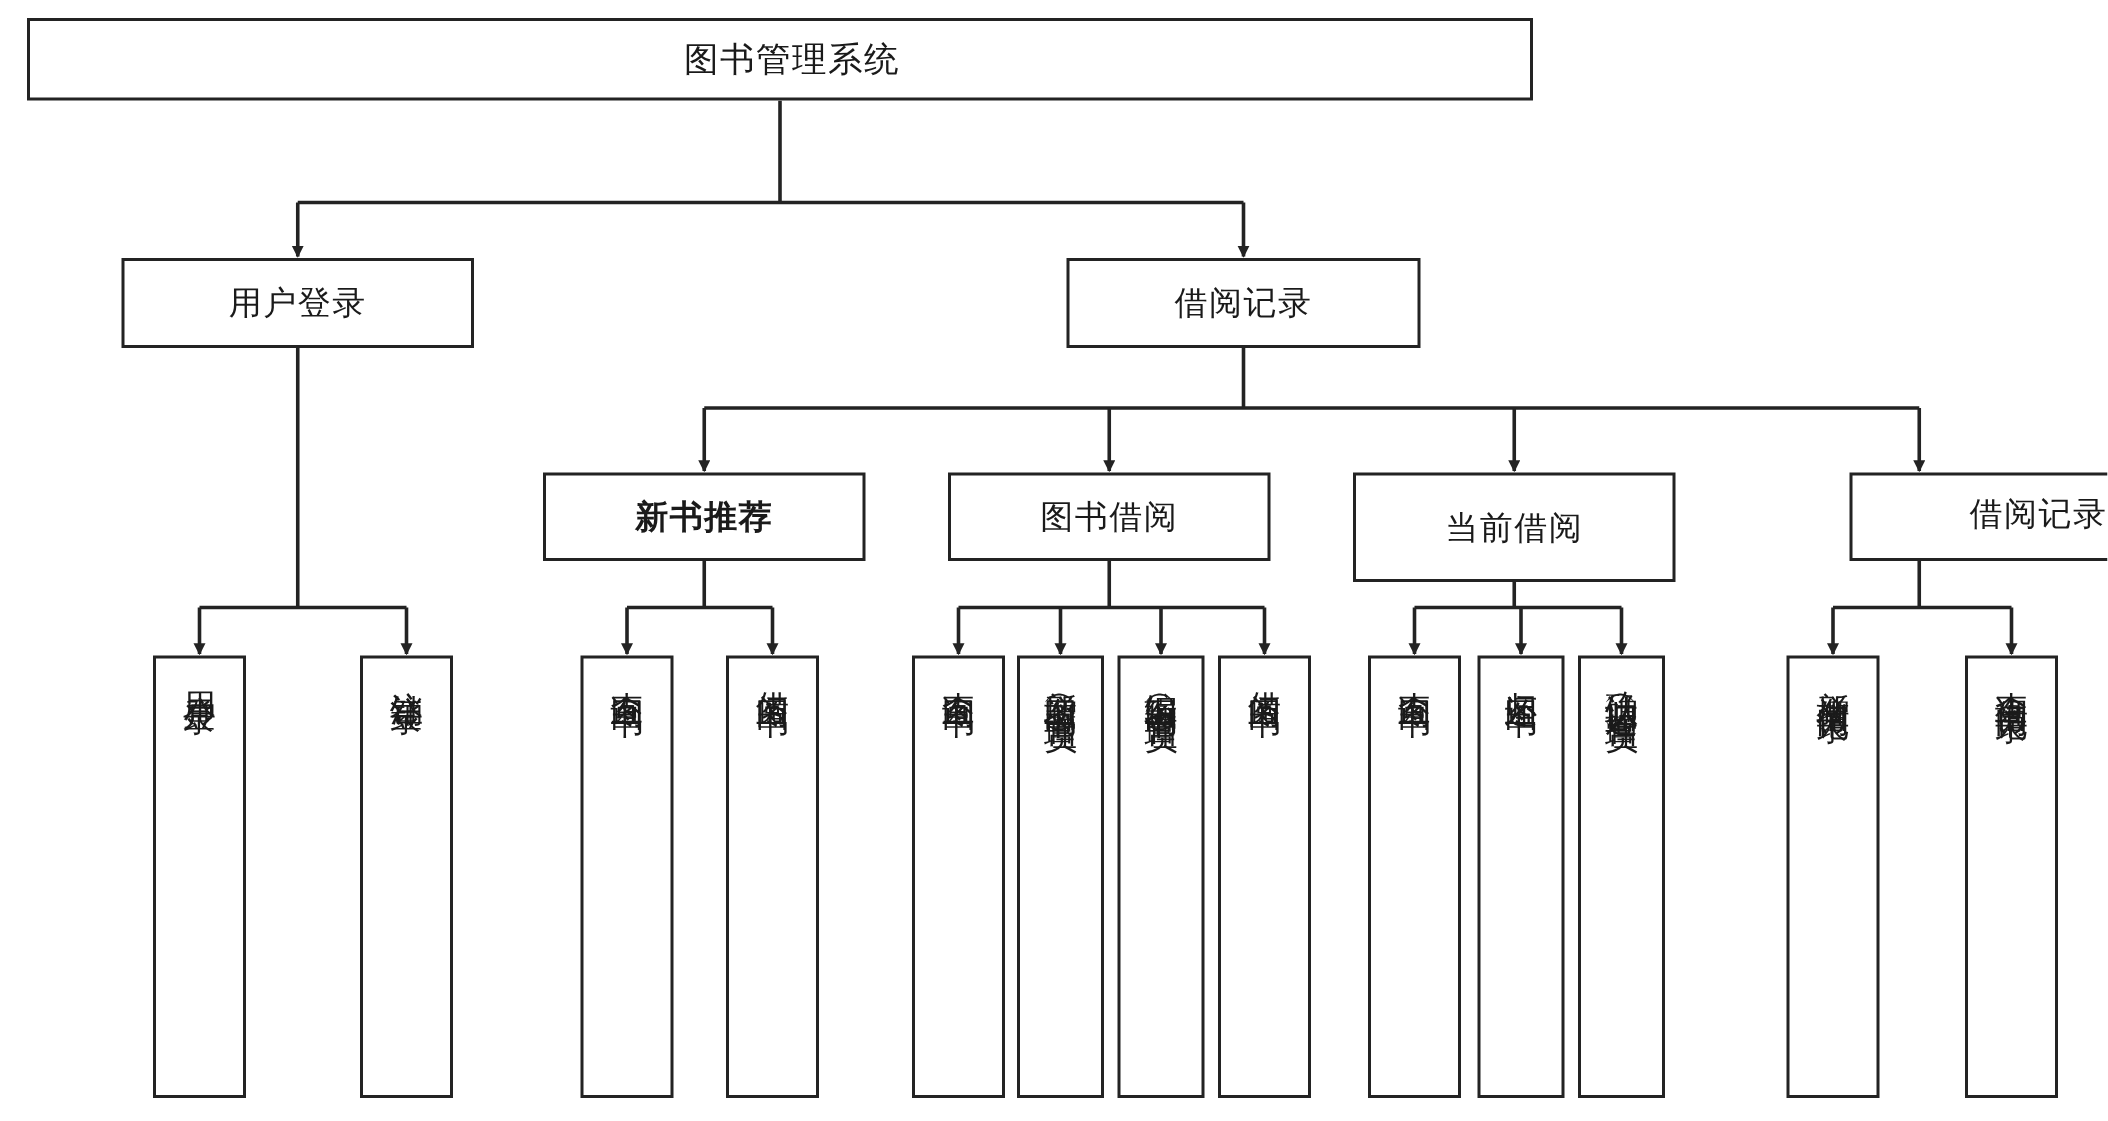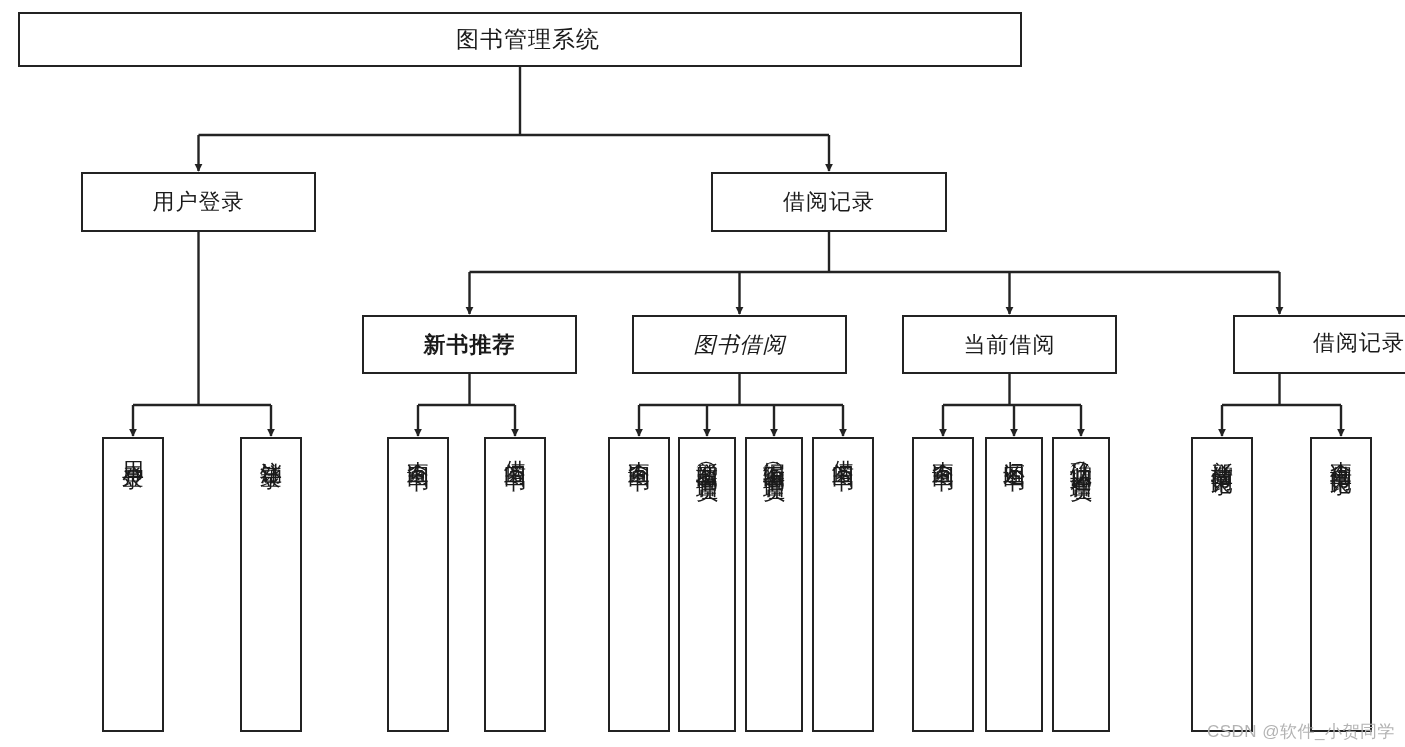--- a/index.html
+++ b/index.html
@@ -124,24 +124,24 @@
       </div>
       <div class="node horizontal" style="left: 81px; top: 172px; width: 235px; height: 60px;">
         <span class="node-label">用户登录</span>
       </div>
       <div class="node horizontal" style="left: 711px; top: 172px; width: 236px; height: 60px;">
         <span class="node-label">借阅记录</span>
       </div>
       <div class="node horizontal" style="left: 362px; top: 315px; width: 215px; height: 59px; font-weight: bold;">
         <span class="node-label">新书推荐</span>
       </div>
-      <div class="node horizontal" style="left: 632px; top: 315px; width: 215px; height: 59px; font-style: italic;">
+      <div class="node horizontal" style="left: 632px; top: 315px; width: 215px; height: 59px;">
         <span class="node-label">图书借阅</span>
       </div>
-      <div class="node horizontal" style="left: 902px; top: 315px; width: 215px; height: 59px;">
+      <div class="node horizontal" style="left: 902px; top: 315px; width: 215px; height: 73px;">
         <span class="node-label">当前借阅</span>
       </div>
       <div class="node horizontal" style="left: 1233px; top: 315px; width: 252px; height: 59px; font-family: Liberation Mono, monospace;">
         <span class="node-label">借阅记录</span>
       </div>
       <div class="node vertical" style="left: 102px; top: 437px; width: 62px; height: 295px;">
         <span class="node-label">用户登录</span>
       </div>
       <div class="node vertical" style="left: 240px; top: 437px; width: 62px; height: 295px;">
         <span class="node-label">注销登录</span>
@@ -174,15 +174,14 @@
         <span class="node-label">确认归还（管理员）</span>
       </div>
       <div class="node vertical" style="left: 1191px; top: 437px; width: 62px; height: 295px;">
         <span class="node-label">新增借阅记录</span>
       </div>
       <div class="node vertical" style="left: 1310px; top: 437px; width: 62px; height: 295px;">
         <span class="node-label">查询借阅记录</span>
       </div>
     </div>
 
-  <div id="watermark">CSDN @软件_小贺同学</div>
 
 </div>
 
 </body></html>

